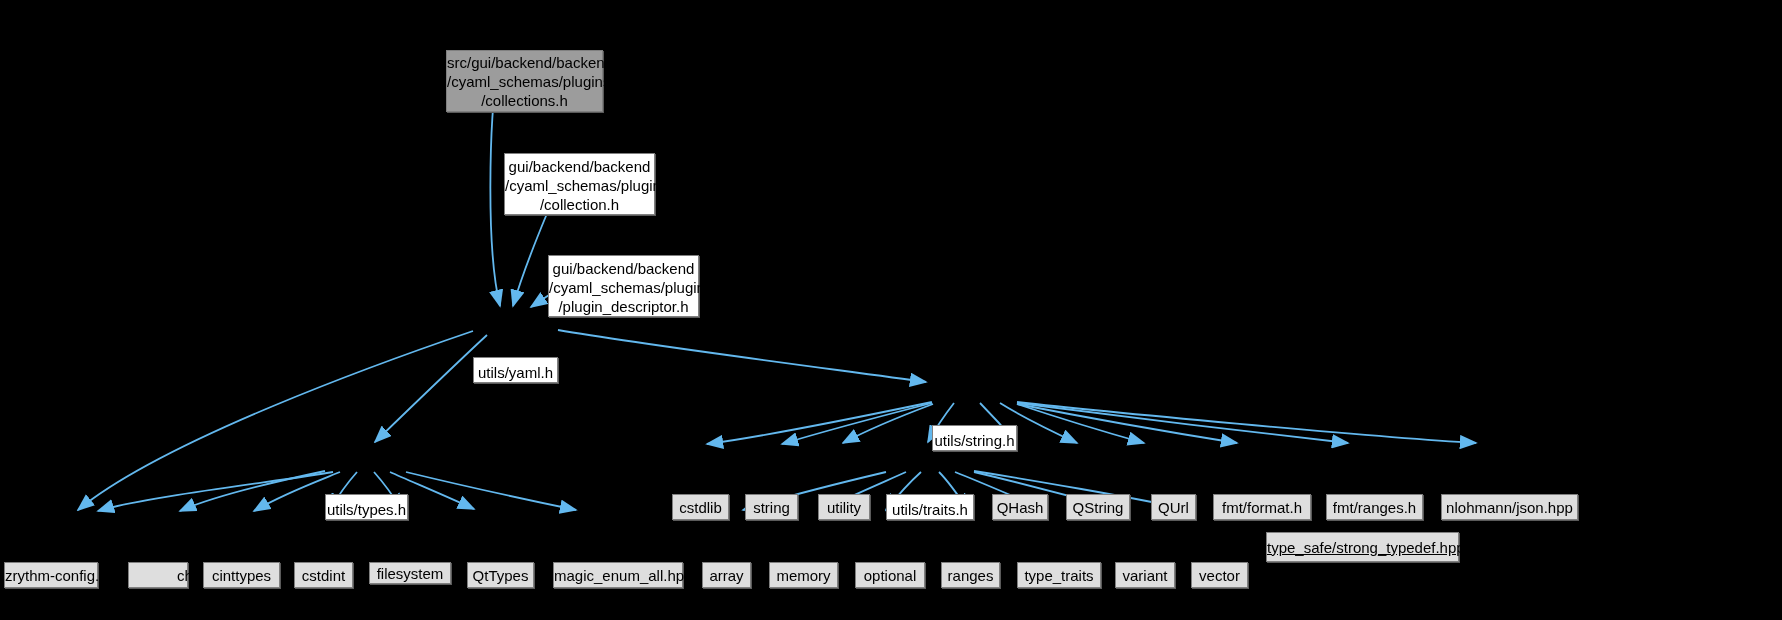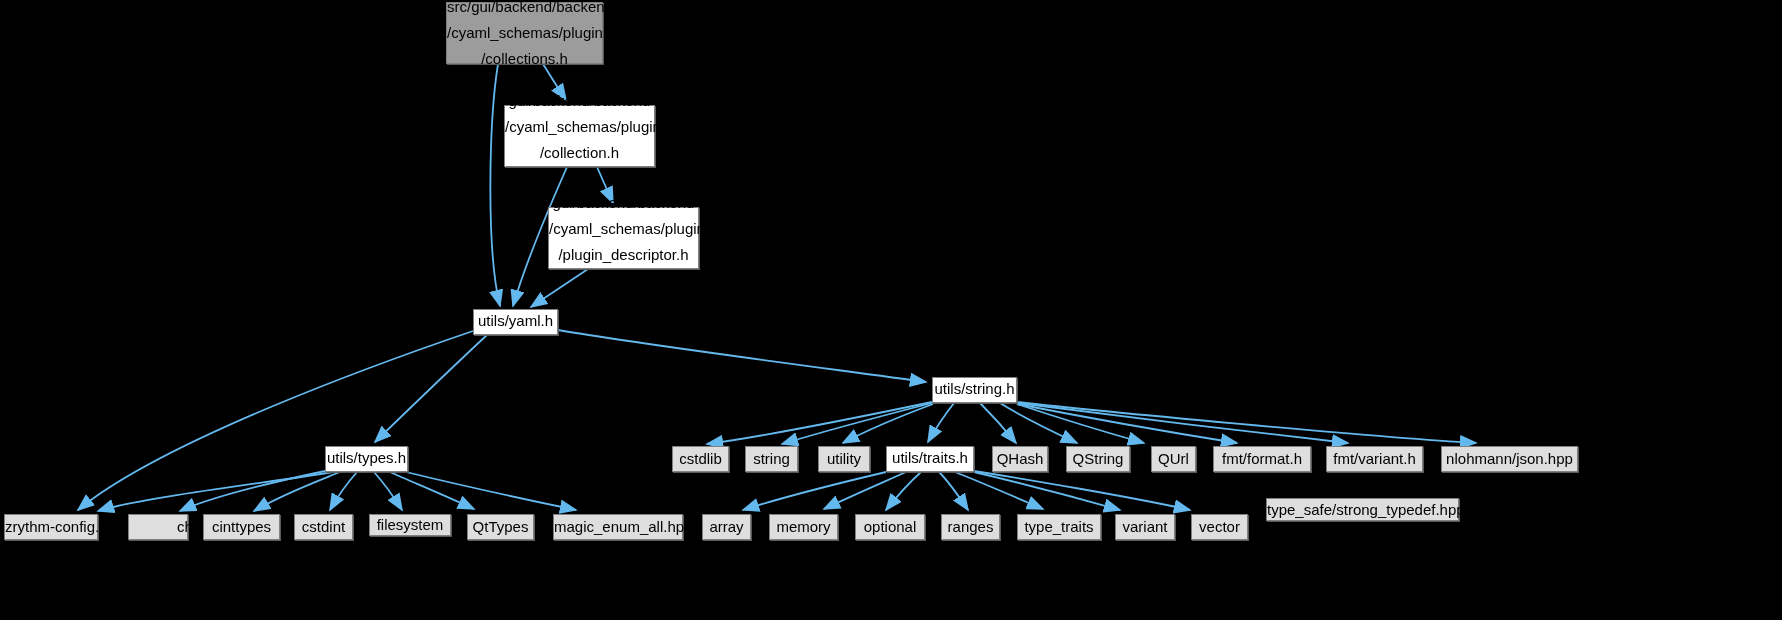--- a/index.html
+++ b/index.html
@@ -26,25 +26,26 @@
     position: absolute;
     box-sizing: border-box;
     border: 1px solid #808080;
     background: #dedede;
     color: #000000;
     display: flex;
     align-items: center;
     justify-content: center;
     text-align: center;
     font-size: 15px;
-    line-height: 26px;
+    line-height: 19px;
     white-space: pre;
     letter-spacing: 0px;
     z-index: 5;
     box-shadow: 1px 1px 0 0 #5a5a5a;
+    margin-top: 48px;
   }
   .node.current {
     background: #9c9c9c;
   }
   .node.header {
     background: #ffffff;
     align-items: flex-end;
   }
   .node-label {
     display: block;
@@ -112,32 +113,32 @@
       <div class="node header" style="left: 932px; top: 377px; width: 85px; height: 26px;"><span class="node-label">utils/string.h</span></div>
       <div class="node header" style="left: 325px; top: 446px; width: 83px; height: 26px;"><span class="node-label">utils/types.h</span></div>
       <div class="node " style="left: 672px; top: 446px; width: 57px; height: 26px;"><span class="node-label">cstdlib</span></div>
       <div class="node " style="left: 745px; top: 446px; width: 53px; height: 26px;"><span class="node-label">string</span></div>
       <div class="node " style="left: 818px; top: 446px; width: 52px; height: 26px;"><span class="node-label">utility</span></div>
       <div class="node header" style="left: 886px; top: 446px; width: 88px; height: 26px;"><span class="node-label">utils/traits.h</span></div>
       <div class="node " style="left: 992px; top: 446px; width: 56px; height: 26px;"><span class="node-label">QHash</span></div>
       <div class="node " style="left: 1066px; top: 446px; width: 64px; height: 26px;"><span class="node-label">QString</span></div>
       <div class="node " style="left: 1151px; top: 446px; width: 45px; height: 26px; justify-content: flex-end;"><span class="node-label">QUrl</span></div>
       <div class="node " style="left: 1213px; top: 446px; width: 98px; height: 26px;"><span class="node-label">fmt/format.h</span></div>
-      <div class="node " style="left: 1326px; top: 446px; width: 97px; height: 26px;"><span class="node-label">fmt/variant.h</span></div>
+      <div class="node " style="left: 1326px; top: 446px; width: 97px; height: 26px;"><span class="node-label">fmt/ranges.h</span></div>
       <div class="node " style="left: 1441px; top: 446px; width: 137px; height: 26px;"><span class="node-label">nlohmann/json.hpp</span></div>
       <div class="node " style="left: 4px; top: 514px; width: 94px; height: 26px;"><span class="node-label">zrythm-config.h</span></div>
       <div class="node " style="left: 128px; top: 514px; width: 60px; height: 26px; padding-left: 48px;"><span class="node-label">chrono</span></div>
       <div class="node " style="left: 203px; top: 514px; width: 77px; height: 26px;"><span class="node-label">cinttypes</span></div>
       <div class="node " style="left: 294px; top: 514px; width: 59px; height: 26px;"><span class="node-label">cstdint</span></div>
       <div class="node " style="left: 369px; top: 514px; width: 82px; height: 22px;"><span class="node-label">filesystem</span></div>
       <div class="node " style="left: 467px; top: 514px; width: 67px; height: 26px;"><span class="node-label">QtTypes</span></div>
       <div class="node " style="left: 553px; top: 514px; width: 130px; height: 26px;"><span class="node-label">magic_enum_all.hpp</span></div>
       <div class="node " style="left: 702px; top: 514px; width: 49px; height: 26px;"><span class="node-label">array</span></div>
       <div class="node " style="left: 769px; top: 514px; width: 69px; height: 26px;"><span class="node-label">memory</span></div>
       <div class="node " style="left: 855px; top: 514px; width: 70px; height: 26px;"><span class="node-label">optional</span></div>
       <div class="node " style="left: 941px; top: 514px; width: 59px; height: 26px;"><span class="node-label">ranges</span></div>
       <div class="node " style="left: 1017px; top: 514px; width: 84px; height: 26px;"><span class="node-label">type_traits</span></div>
       <div class="node " style="left: 1115px; top: 514px; width: 60px; height: 26px;"><span class="node-label">variant</span></div>
       <div class="node " style="left: 1191px; top: 514px; width: 57px; height: 26px;"><span class="node-label">vector</span></div>
-      <div class="node " style="left: 1266px; top: 498px; width: 193px; height: 23px;"><span class="node-label">type_safe/strong_typedef.hpp</span></div>
+      <div class="node " style="left: 1266px; top: 484px; width: 193px; height: 30px; text-decoration: underline;"><span class="node-label">type_safe/strong_typedef.hpp</span></div>
     </div>
 
 </div>
 
 </body></html>

